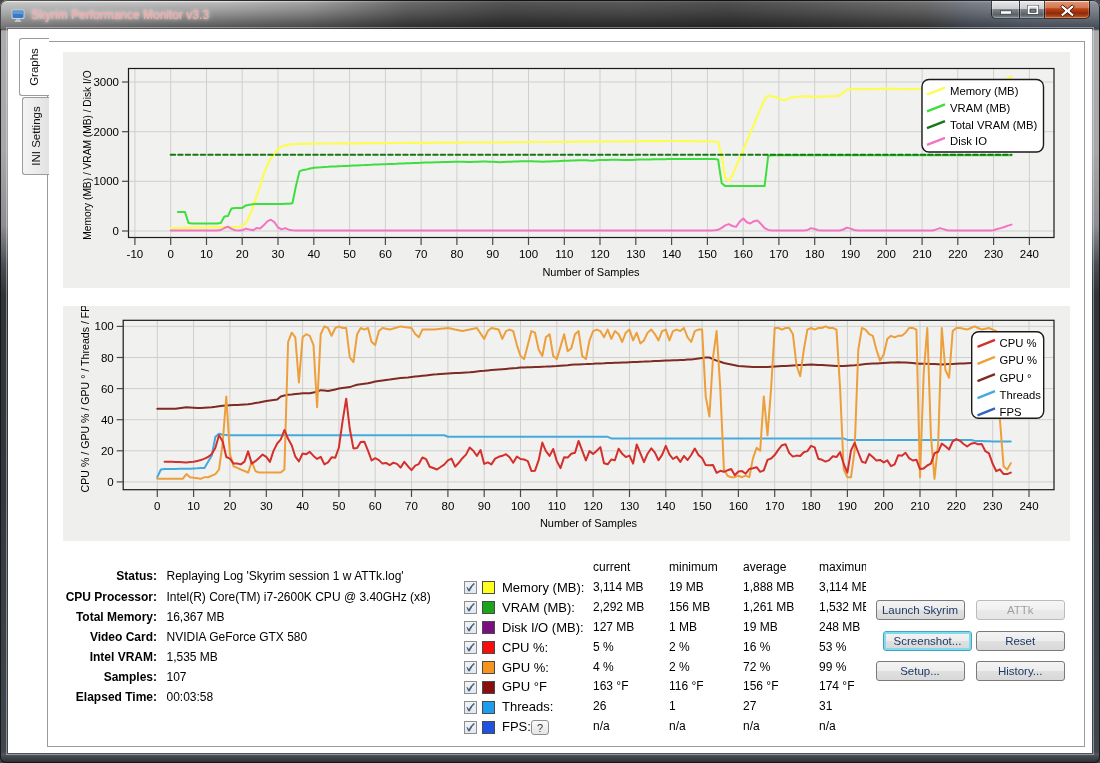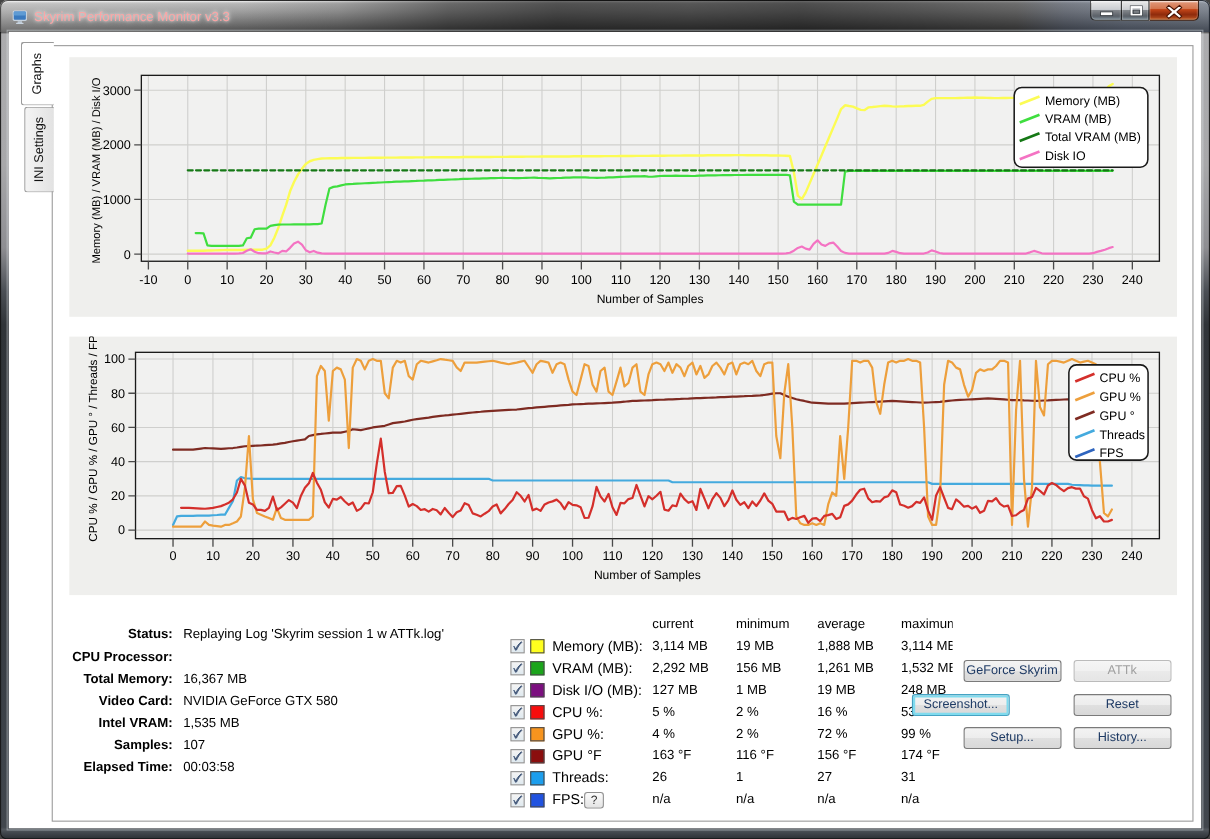--- a/index.html
+++ b/index.html
@@ -311,20 +311,21 @@
       <text x="999.5" y="381.6" font-size="11.3" fill="#000">GPU °</text>
       <line x1="977.5" y1="398.2" x2="995" y2="391.2" stroke="#44AADE" stroke-width="2.4"></line>
       <text x="999.5" y="398.8" font-size="11.3" fill="#000">Threads</text>
       <line x1="977.5" y1="415.4" x2="995" y2="408.4" stroke="#2E64BE" stroke-width="2.4"></line>
       <text x="999.5" y="415.9" font-size="11.3" fill="#000">FPS</text>
     </svg>
   <div id="bottom" style="position:absolute;left:0;top:0;width:1100px;height:763px;pointer-events:none">
     <div class="ilab" style="top:569.4px">Status:</div>
       <div class="ival" style="top:569.4px">Replaying Log 'Skyrim session 1 w ATTk.log'</div>
       <div class="ilab" style="top:589.5px">CPU Processor:</div>
+      <div class="ival" style="top:589.5px">Intel(R) Core(TM) i7-2600K CPU @ 3.40GHz (x8)</div>
       <div class="ilab" style="top:609.5px">Total Memory:</div>
       <div class="ival" style="top:609.5px">16,367 MB</div>
       <div class="ilab" style="top:629.6px">Video Card:</div>
       <div class="ival" style="top:629.6px">NVIDIA GeForce GTX 580</div>
       <div class="ilab" style="top:649.7px">Intel VRAM:</div>
       <div class="ival" style="top:649.7px">1,535 MB</div>
       <div class="ilab" style="top:669.8px">Samples:</div>
       <div class="ival" style="top:669.8px">107</div>
       <div class="ilab" style="top:689.8px">Elapsed Time:</div>
       <div class="ival" style="top:689.8px">00:03:58</div>
@@ -416,20 +417,20 @@
           </svg>
         </div>
         <div class="sq" style="top:720.7px;background:#2052E0"></div>
         <div class="rlab" style="left:502px;top:719.2px">FPS:</div>
         <div class="cell" style="left:593px;top:719.2px">n/a</div>
         <div class="cell" style="left:669px;top:719.2px">n/a</div>
         <div class="cell" style="left:743px;top:719.2px">n/a</div>
         <div class="cell" style="left:819px;top:719.2px">n/a</div>
         <div class="qbtn">?</div>
       </div>
-    <div class="btn " style="left:875.5px;top:599.8px">GeForce Skyrim</div>
+    <div class="btn " style="left:875.5px;top:599.8px">Launch Skyrim</div>
       <div class="btn dis" style="left:975.7px;top:599.8px">ATTk</div>
-      <div class="btn foc" style="left:829px;top:630.8px">Screenshot...</div>
+      <div class="btn foc" style="left:883px;top:630.8px">Screenshot...</div>
       <div class="btn " style="left:975.7px;top:630.8px">Reset</div>
       <div class="btn " style="left:875.5px;top:660.9px">Setup...</div>
       <div class="btn " style="left:975.7px;top:660.9px">History...</div>
   </div>
 </div>
 
 </body></html>

